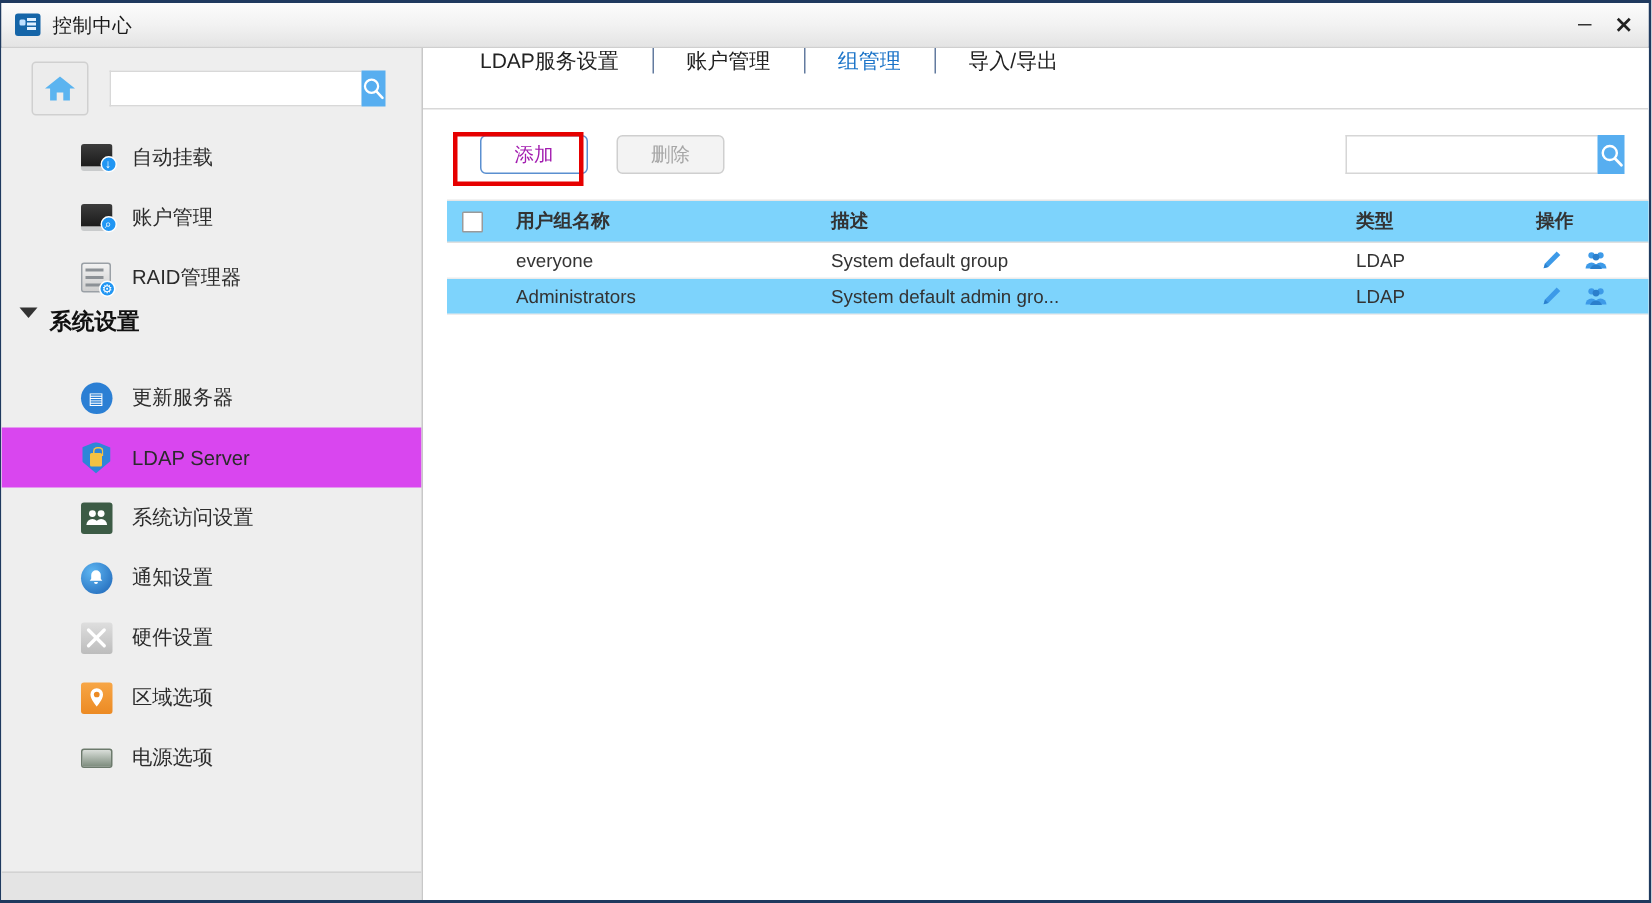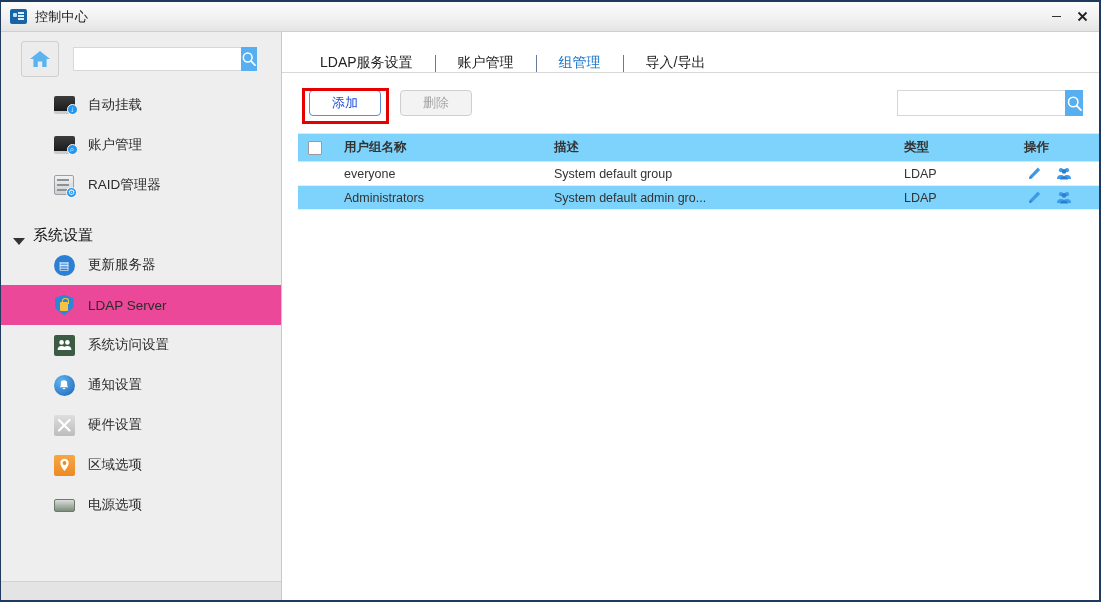--- a/index.html
+++ b/index.html
@@ -82,29 +82,29 @@
   }
   #sidebar-search-btn {
     width: 28px; height: 24px; background: #57aef0; border: none;
     display: flex; align-items: center; justify-content: center; cursor: pointer;
   }
   .nav-list { list-style: none; }
   .nav-item {
     display: flex; align-items: center; height: 40px; padding-left: 52px;
     font-size: 13.5px; color: #2b2b2b; cursor: default;
   }
-  .nav-item.selected { background: #ec4899; }
+  .nav-item.selected { background: #d946ef; }
   .nav-item .nav-ico {
     width: 22px; height: 22px; flex: 0 0 auto; margin-right: 13px;
     display: flex; align-items: center; justify-content: center;
   }
   .nav-item .nav-label { white-space: nowrap; }
   .group-header {
-    display: flex; align-items: flex-end; height: 40px; padding-left: 6px;
-    font-size: 15px; font-weight: normal; color: #111;
+    display: flex; align-items: flex-start; height: 40px; padding-left: 6px;
+    font-size: 15px; font-weight: bold; color: #111;
   }
   .group-header .caret {
     width: 0; height: 0; border-left: 6px solid transparent;
     border-right: 6px solid transparent; border-top: 7px solid #333;
     margin: 0 8px 0 6px;
   }
   
   .ico-disk {
     width: 21px; height: 18px; background: linear-gradient(#3c3c3c,#1b1b1b);
     border-radius: 2px; position: relative; border-bottom: 3px solid #c9cbcc;
@@ -142,21 +142,21 @@
     width: 8px; height: 9px; background: #f5c243; border-radius: 1px;
     position: relative; margin-top: 2px;
   }
   .ico-shield .lock::before {
     content:""; position:absolute; left:1.5px; top:-4px; width:5px; height:5px;
     border:1.5px solid #f5c243; border-bottom:none; border-radius:3px 3px 0 0;
   }
   
   #main { flex: 1 1 auto; position: relative; background: #fff; overflow: hidden; }
   #tabs {
-    display: flex; align-items: flex-end; height: 41px; padding-left: 16px;
+    display: flex; align-items: flex-start; height: 41px; padding-left: 16px;
     border-bottom: 1px solid #d8d8d8; background: #fff;
   }
   .tab {
     font-size: 14px; color: #222; padding: 0 22px; cursor: default; white-space: nowrap;
   }
   .tab.active { color: #1a73c8; }
   .tab-sep { width: 1px; height: 17px; background: #2f4f7f; opacity: .75; }
   #toolbar {
     position: relative; height: 60px; display: flex; align-items: center;
     padding: 0 16px;
@@ -164,21 +164,21 @@
   #add-highlight {
     position: absolute; left: 301px; top: 86px; width: 87px; height: 36px;
     border: 3px solid #e60000; pointer-events: none;
   }
   .btn {
     height: 26px; min-width: 72px; border-radius: 4px; font-size: 13px;
     display: flex; align-items: center; justify-content: center;
     background: #fdfdfd; cursor: default; white-space: nowrap;
   }
   #btn-add {
-    margin-left: 11px; border: 1px solid #5a8fd0; color: #1d4ed8;
+    margin-left: 22px; border: 1px solid #5a8fd0; color: #a21caf;
     background: #fff; width: 72px;
   }
   #btn-delete {
     margin-left: 19px; border: 1px solid #cfcfcf; color: #a6a6a6;
     background: #f3f3f3; width: 72px;
   }
   #table-search {
     margin-left: auto; display: flex; height: 26px; width: 186px;
   }
   #table-search-input {

